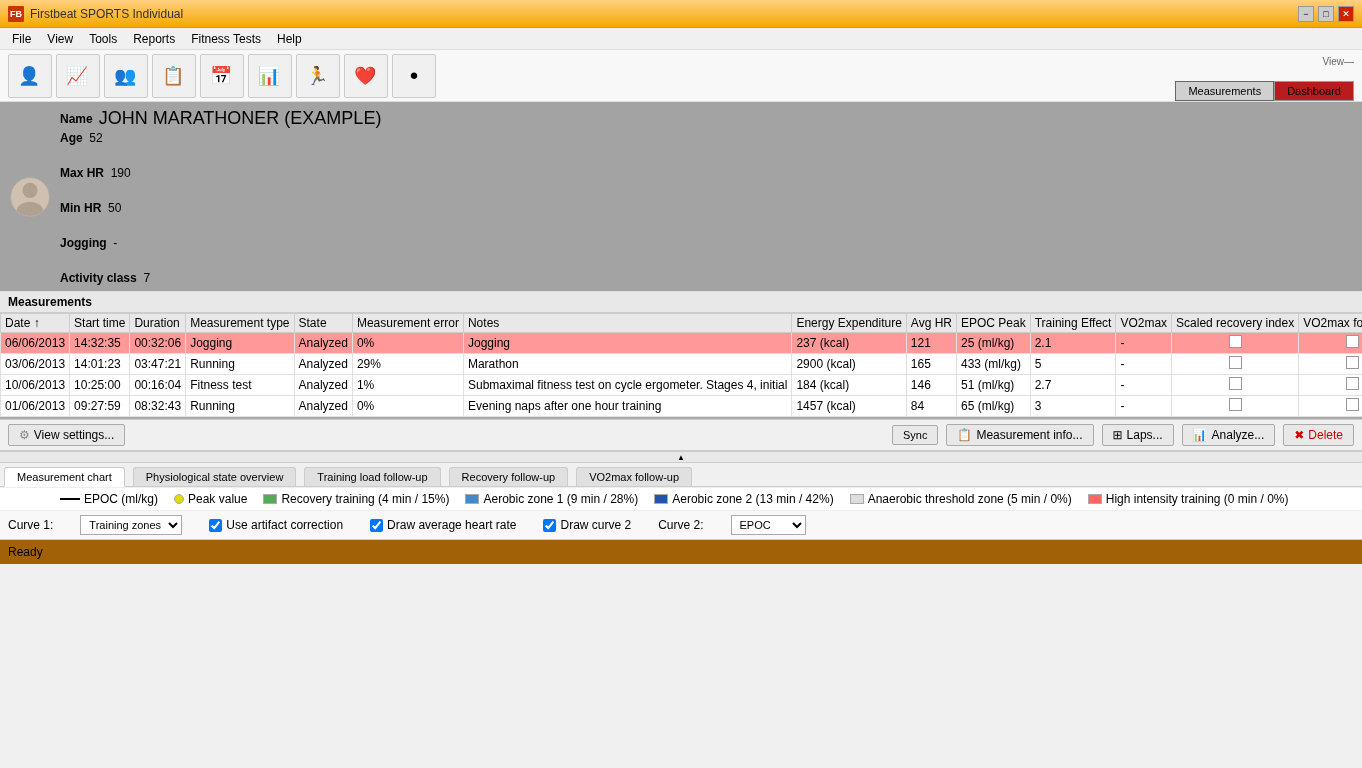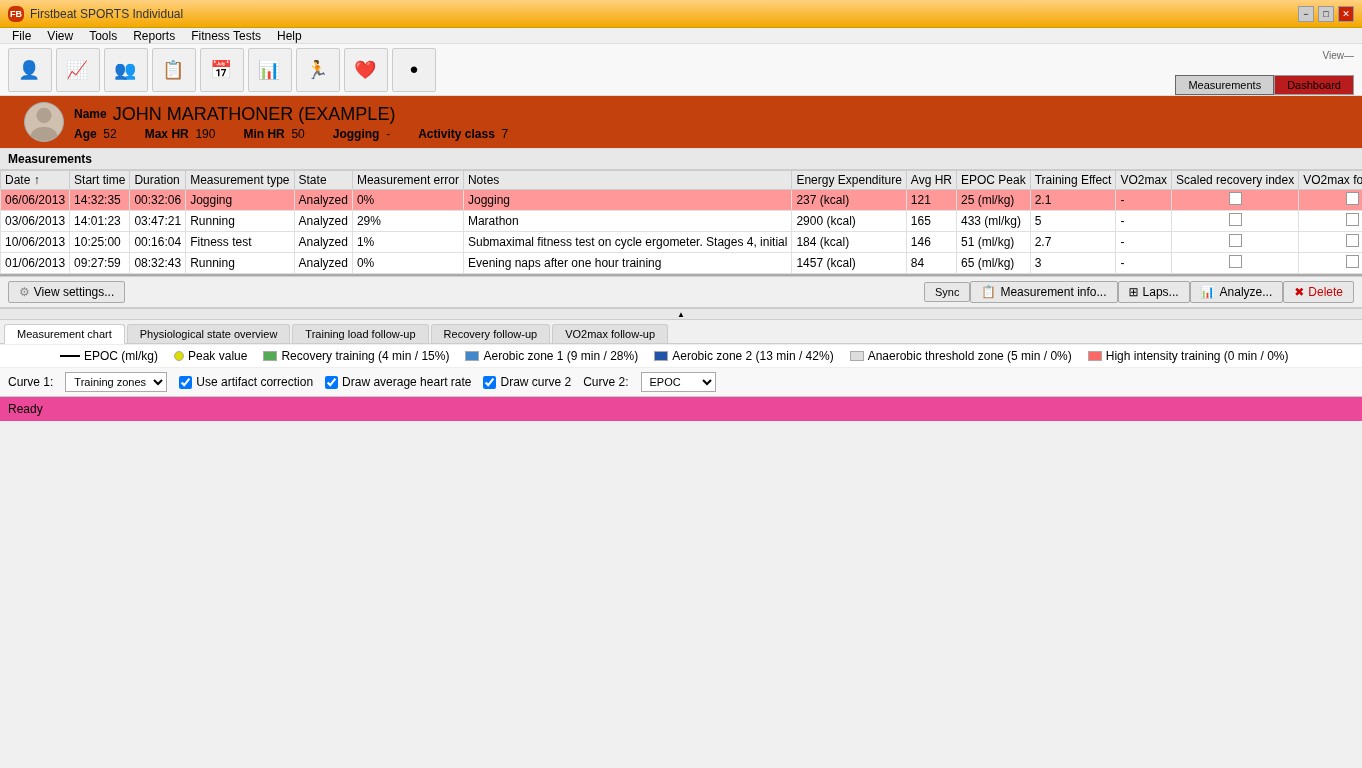--- a/index.html
+++ b/index.html
@@ -8,30 +8,30 @@
     
     .title-bar {
       background: linear-gradient(to bottom, #ffd080, #f4a800);
       height: 28px;
       display: flex;
       align-items: center;
       justify-content: space-between;
       padding: 0 8px;
       border-bottom: 1px solid #c8a000;
     }
-    .title-bar-icon { width: 16px; height: 16px; background: #cc3300; border-radius: 6px; display: flex; align-items: center; justify-content: center; color: white; font-size: 10px; font-weight: bold; }
+    .title-bar-icon { width: 16px; height: 16px; background: #cc3300; border-radius: 1px; display: flex; align-items: center; justify-content: center; color: white; font-size: 10px; font-weight: bold; }
     .title-bar-title { font-size: 12px; color: #333; }
     .title-bar-controls { display: flex; gap: 4px; }
     .title-bar-btn { width: 16px; height: 16px; background: #ccc; border: 1px solid #999; display: flex; align-items: center; justify-content: center; font-size: 9px; cursor: pointer; }
     .title-bar-btn.close { background: #cc2200; color: white; }
 
     
     .menu-bar {
       background: #f0f0f0;
-      height: 16px;
+      height: 22px;
       display: flex;
       align-items: center;
       padding: 0 4px;
       border-bottom: 1px solid #ddd;
     }
     .menu-item { padding: 2px 8px; cursor: pointer; font-size: 12px; }
 
     
     .toolbar {
       background: #f8f8f8;
@@ -70,33 +70,33 @@
       padding: 3px 12px;
       border: 1px solid #999;
       background: #b91c1c;
       cursor: pointer;
       font-size: 11px;
     }
     .view-btn.active { background: #d0d0d0; border-color: #666; }
 
     
     .user-panel {
-      background: #c2410c;
-      padding: 6px 24px;
+      background: #a3a3a3;
+      padding: 6px 10px;
       border-bottom: 1px solid #ddd;
       display: flex;
       align-items: center;
       gap: 10px;
     }
     .user-avatar { width: 40px; height: 40px; background: #d0c0b0; border-radius: 50%; border: 1px solid #aaa; overflow: hidden; display: flex; align-items: flex-end; justify-content: center; }
     .user-info { display: flex; flex-direction: column; gap: 2px; }
     .user-name-line { display: flex; gap: 6px; align-items: center; }
     .user-name-label { font-weight: bold; font-size: 12px; }
     .user-name-val { font-weight: normal; font-size: 18px; }
-    .user-stats { display: flex; gap: 28px; font-size: 12px; }
+    .user-stats { display: flex; gap: 21px; font-size: 12px; flex-direction: column; }
     .stat-label { font-weight: bold; }
 
     
     .measurements-section {
       background: #fff;
       border-bottom: 2px solid #aaa;
       flex: 0 0 auto;
     }
     .measurements-title {
       background: #e8e8e8;
@@ -164,21 +164,21 @@
       flex-direction: column;
       overflow: hidden;
     }
 
     
     .chart-tabs {
       display: flex;
       background: #f0f0f0;
       border-bottom: 1px solid #ccc;
       padding: 4px 4px 0 4px;
-      gap: 2px;
+      gap: 8px;
     }
     .chart-tab {
       padding: 3px 12px;
       border: 1px solid #ccc;
       border-bottom: none;
       background: #e0e0e0;
       cursor: pointer;
       font-size: 11px;
       border-radius: 3px 3px 0 0;
     }
@@ -203,35 +203,35 @@
     }
     .legend-item { display: flex; align-items: center; gap: 4px; }
 
     
     .chart-controls {
       padding: 4px 8px;
       background: #f8f8f8;
       border-top: 1px solid #eee;
       display: flex;
       align-items: center;
-      gap: 12px;
+      gap: 27px;
       font-size: 11px;
     }
     .curve-select {
       border: 1px solid #aaa;
       background: white;
       padding: 2px 4px;
       font-size: 11px;
     }
     .checkbox-label { display: flex; align-items: center; gap: 4px; cursor: pointer; }
     .checkbox-label input { cursor: pointer; }
 
     
     .status-bar {
-      background: #ec4899;
+      background: #a16207;
       height: 22px;
       display: flex;
       align-items: center;
       padding: 12px 8px;
       border-top: 1px solid #ccc;
       font-size: 11px;
     }
 
     
     .chart-svg { position: absolute; top: 0; left: 0; width: 100%; height: 100%; }
@@ -427,21 +427,21 @@
   </table>
 </div>
 
 <div class="bottom-toolbar">
   <div>
     <button class="bottom-btn">
       <span style="color:#888;">⚙</span>
       <span>View settings...</span>
     </button>
   </div>
-  <div style="display:flex;align-items:center;">
+  <div style="display:flex;align-items:center;gap:8px;">
     <button class="bottom-btn">Sync</button>
     <button class="bottom-btn">
       <span>📋</span>
       <span>Measurement info...</span>
     </button>
     <button class="bottom-btn">
       <span>⊞</span>
       <span>Laps...</span>
     </button>
     <button class="bottom-btn">

